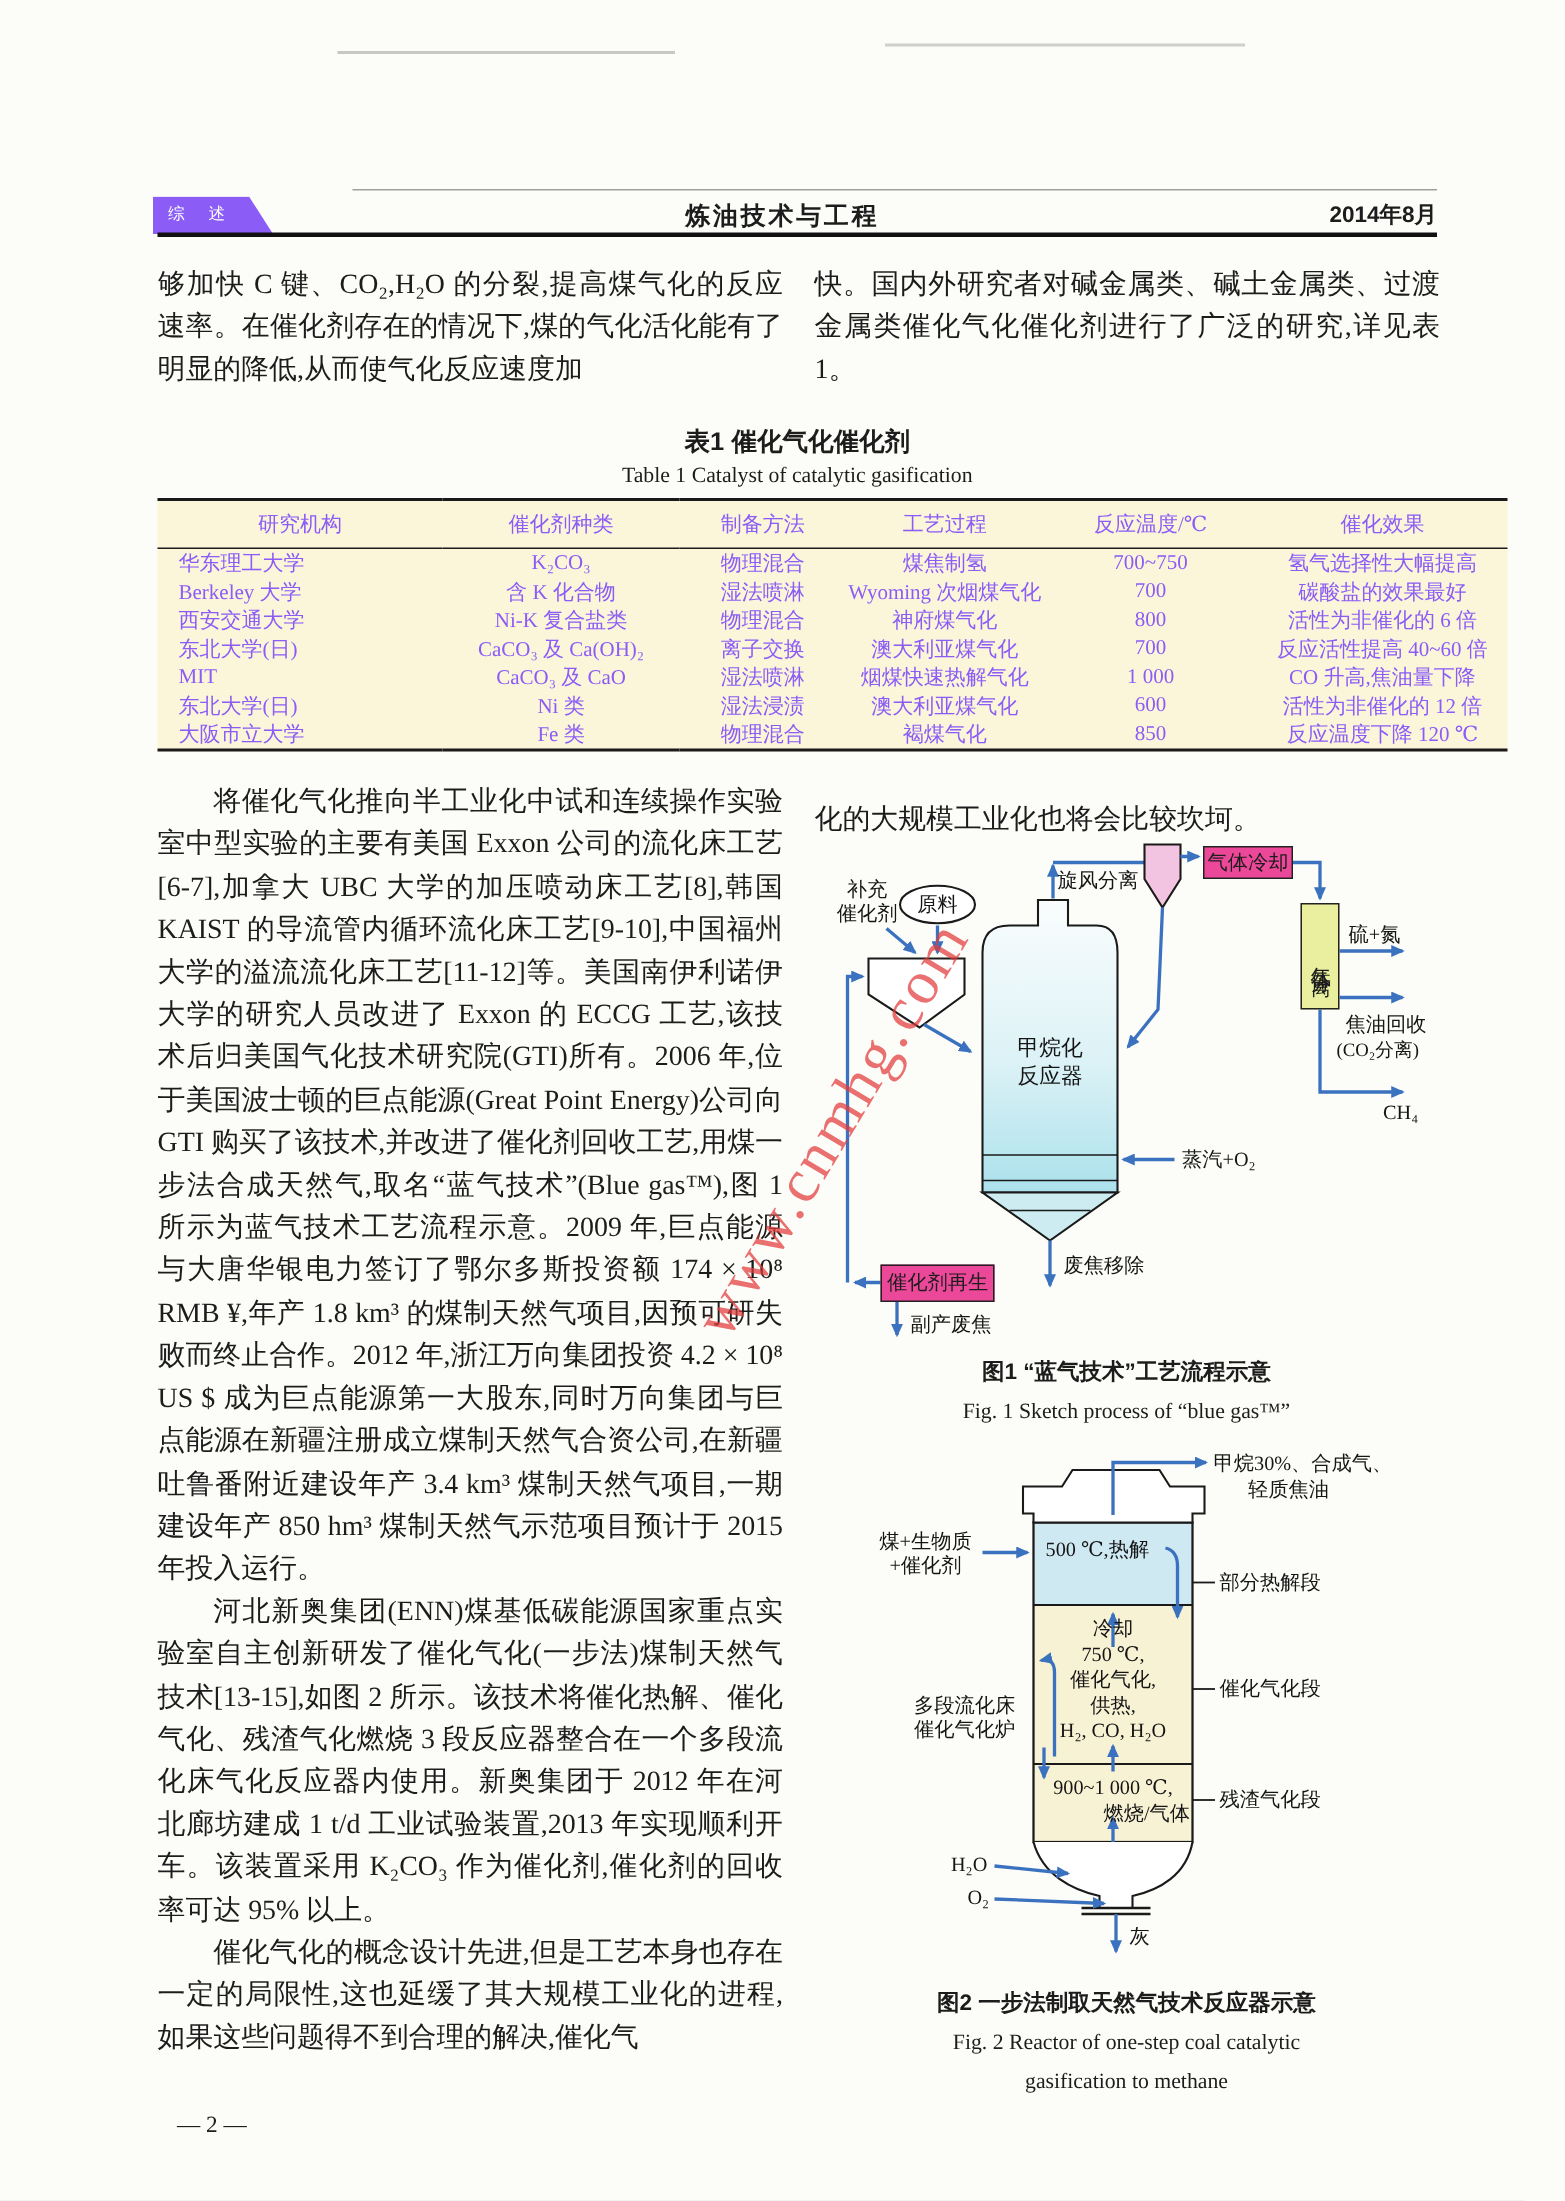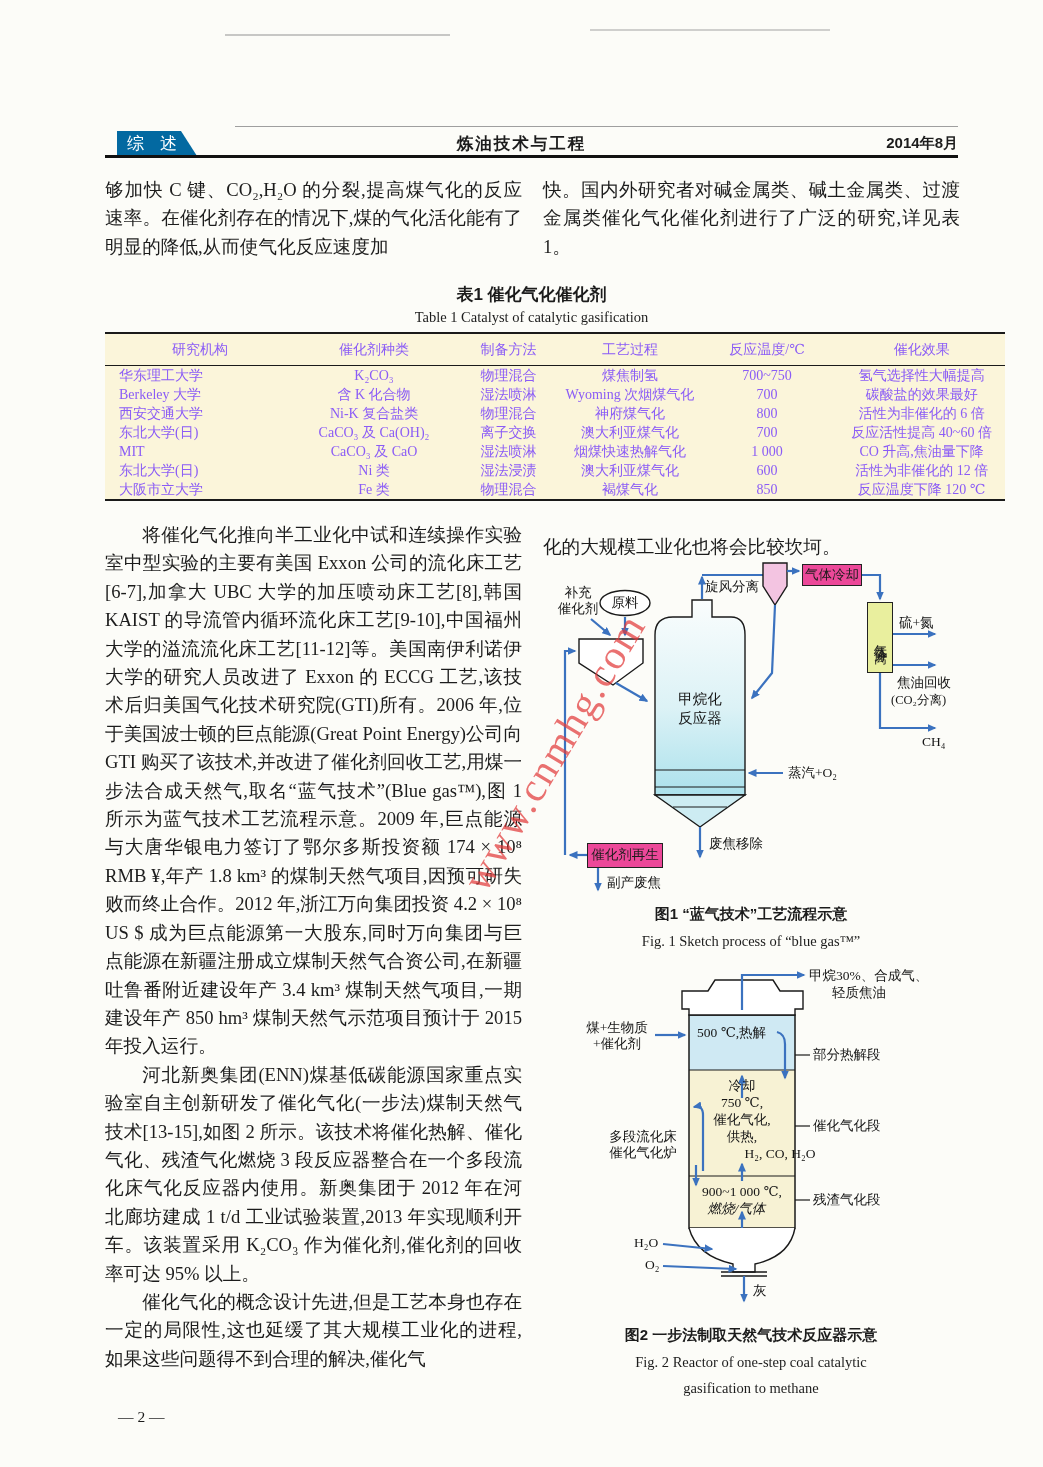--- a/index.html
+++ b/index.html
@@ -3,23 +3,23 @@
 <meta charset="utf-8">
 <style>
   html,body{margin:0;padding:0;background:#e9e9e6;}
   .page{position:relative;width:1043px;height:1467px;margin:0 auto;background:#fcfcf8;overflow:hidden;
         font-family:"Liberation Serif","DejaVu Serif",serif;color:#1c1c1c;}
   
   .artifact{position:absolute;background:#9a9a9a;height:2px;}
   
   .hdr-thin{position:absolute;left:235px;top:126px;width:723px;height:1px;background:#9f9f9f;}
   .hdr-thick{position:absolute;left:105px;top:155px;width:853px;height:3px;background:#111;}
-  .hdr-tab{position:absolute;left:117px;top:131px;width:80px;height:25px;background:#0369a1;
+  .hdr-tab{position:absolute;left:102px;top:131px;width:80px;height:25px;background:#8b5cf6;
            clip-path:polygon(0 0,80% 0,100% 100%,0 100%);color:#fff;
-           font-family:"Liberation Sans",sans-serif;font-size:17px;line-height:25px;
+           font-family:"Liberation Sans",sans-serif;font-size:11px;line-height:25px;
            padding-left:10px;letter-spacing:16px;box-sizing:border-box;}
   .hdr-journal{position:absolute;left:0;top:133px;width:1043px;text-align:center;
            font-family:"Liberation Sans",sans-serif;font-weight:bold;font-size:16.5px;letter-spacing:2px;}
   .hdr-date{position:absolute;right:85px;top:134px;font-family:"Liberation Sans",sans-serif;
            font-weight:bold;font-size:15px;}
   
   .coltext{position:absolute;width:417px;font-size:18.6px;line-height:28.4px;text-align:justify;}
   .coltext p{margin:0;text-indent:2em;}
   
   .tbl-title-zh{position:absolute;left:105px;top:283px;width:853px;text-align:center;
@@ -272,26 +272,26 @@
     <div class="flabel" style="left:266px;top:0px;">甲烷30%、合成气、</div>
     <div class="flabel" style="left:289px;top:17px;">轻质焦油</div>
     <div class="flabel center" style="left:38px;top:52px;width:72px;">煤+生物质
 +催化剂</div>
     <div class="flabel" style="left:154px;top:57px;">500 ℃,热解</div>
     <div class="flabel" style="left:270px;top:79px;">部分热解段</div>
     <div class="flabel center" style="left:171px;top:110px;width:56px;">冷却</div>
     <div class="flabel center" style="left:146px;top:127px;width:106px;">750 ℃,</div>
     <div class="flabel center" style="left:146px;top:144px;width:106px;">催化气化,</div>
     <div class="flabel center" style="left:146px;top:161px;width:106px;">供热,</div>
-    <div class="flabel center" style="left:146px;top:178px;width:106px;margin-left:38px;">H₂, CO, H₂O</div>
+    <div class="flabel center" style="left:146px;top:178px;width:106px;">H₂, CO, H₂O</div>
     <div class="flabel" style="left:270px;top:150px;">催化气化段</div>
     <div class="flabel center" style="left:62px;top:161px;width:76px;">多段流化床
 催化气化炉</div>
     <div class="flabel center" style="left:146px;top:216px;width:106px;">900~1 000 ℃,</div>
-    <div class="flabel center" style="left:134px;top:233px;width:119px;font-style:italic;">燃烧/气体</div>
+    <div class="flabel center" style="left:162px;top:233px;width:119px;">燃烧/气体</div>
     <div class="flabel" style="left:270px;top:224px;">残渣气化段</div>
     <div class="flabel" style="left:91px;top:267px;">H₂O</div>
     <div class="flabel" style="left:102px;top:289px;">O₂</div>
     <div class="flabel" style="left:210px;top:315px;">灰</div>
   </div>
   <div class="cap-zh" style="left:543px;top:1326px;">图2  一步法制取天然气技术反应器示意</div>
   <div class="cap-en" style="left:543px;top:1354px;">Fig. 2  Reactor of one-step coal catalytic</div>
   <div class="cap-en" style="left:543px;top:1380px;">gasification to methane</div>
 
 </div>

